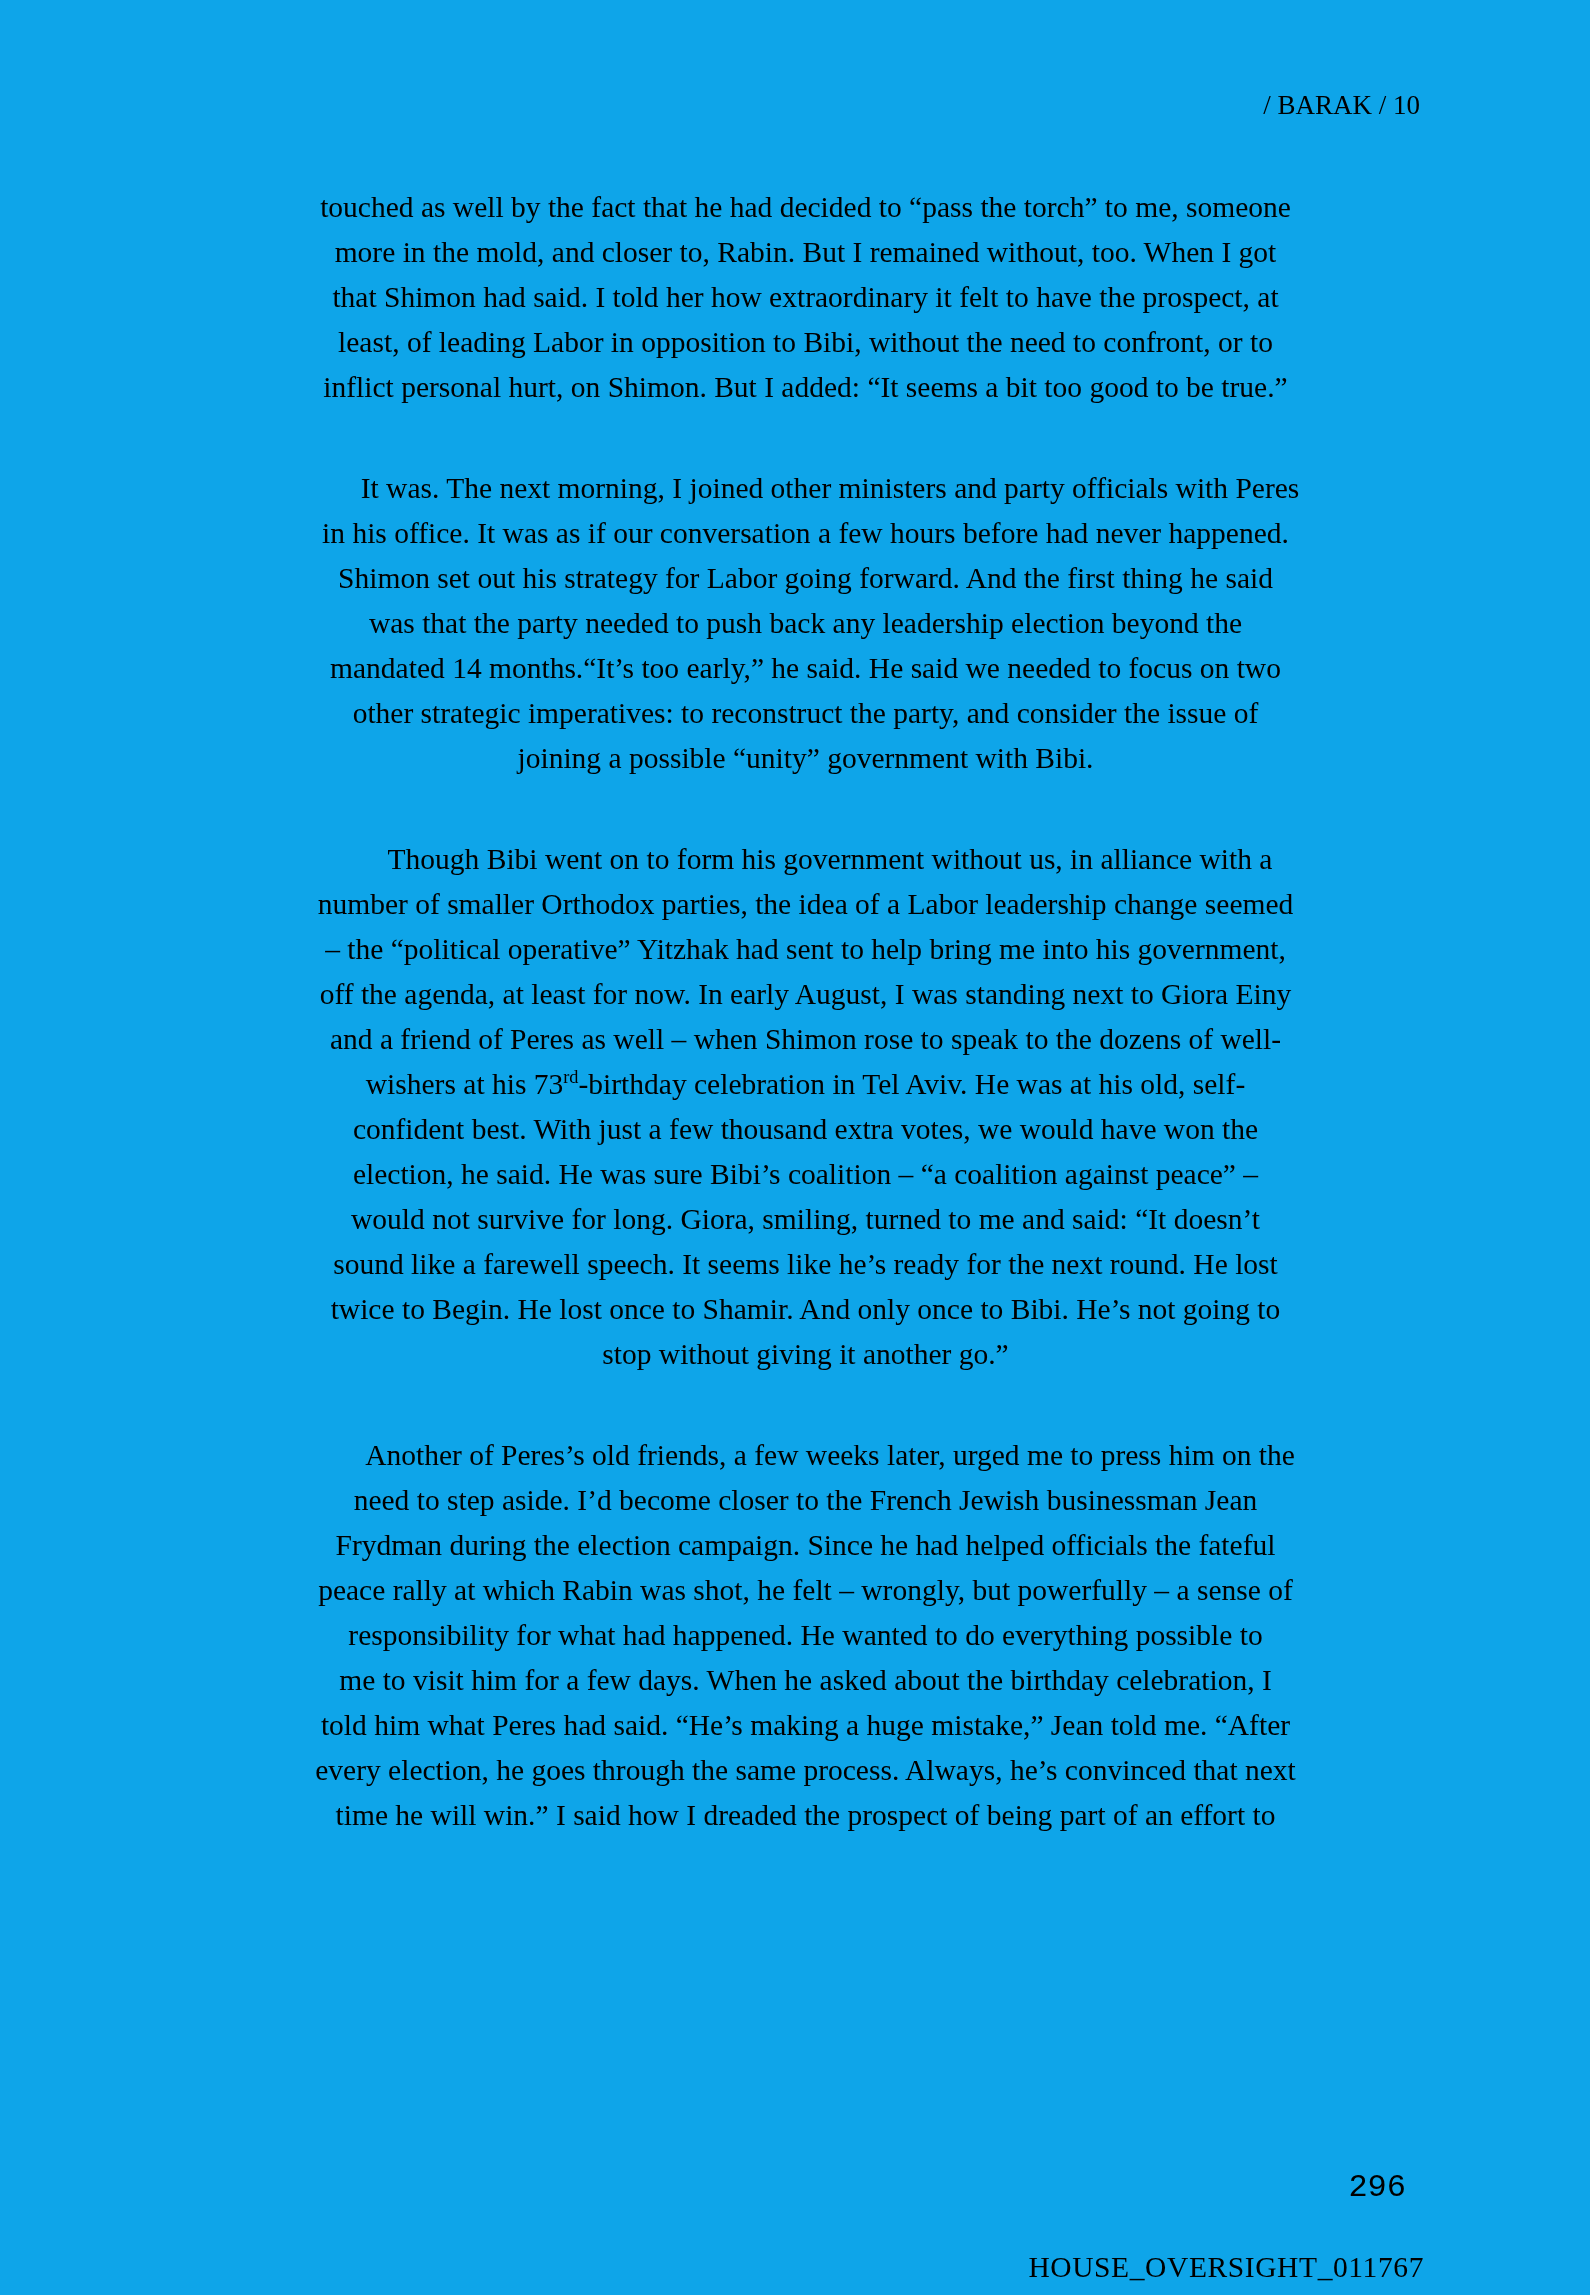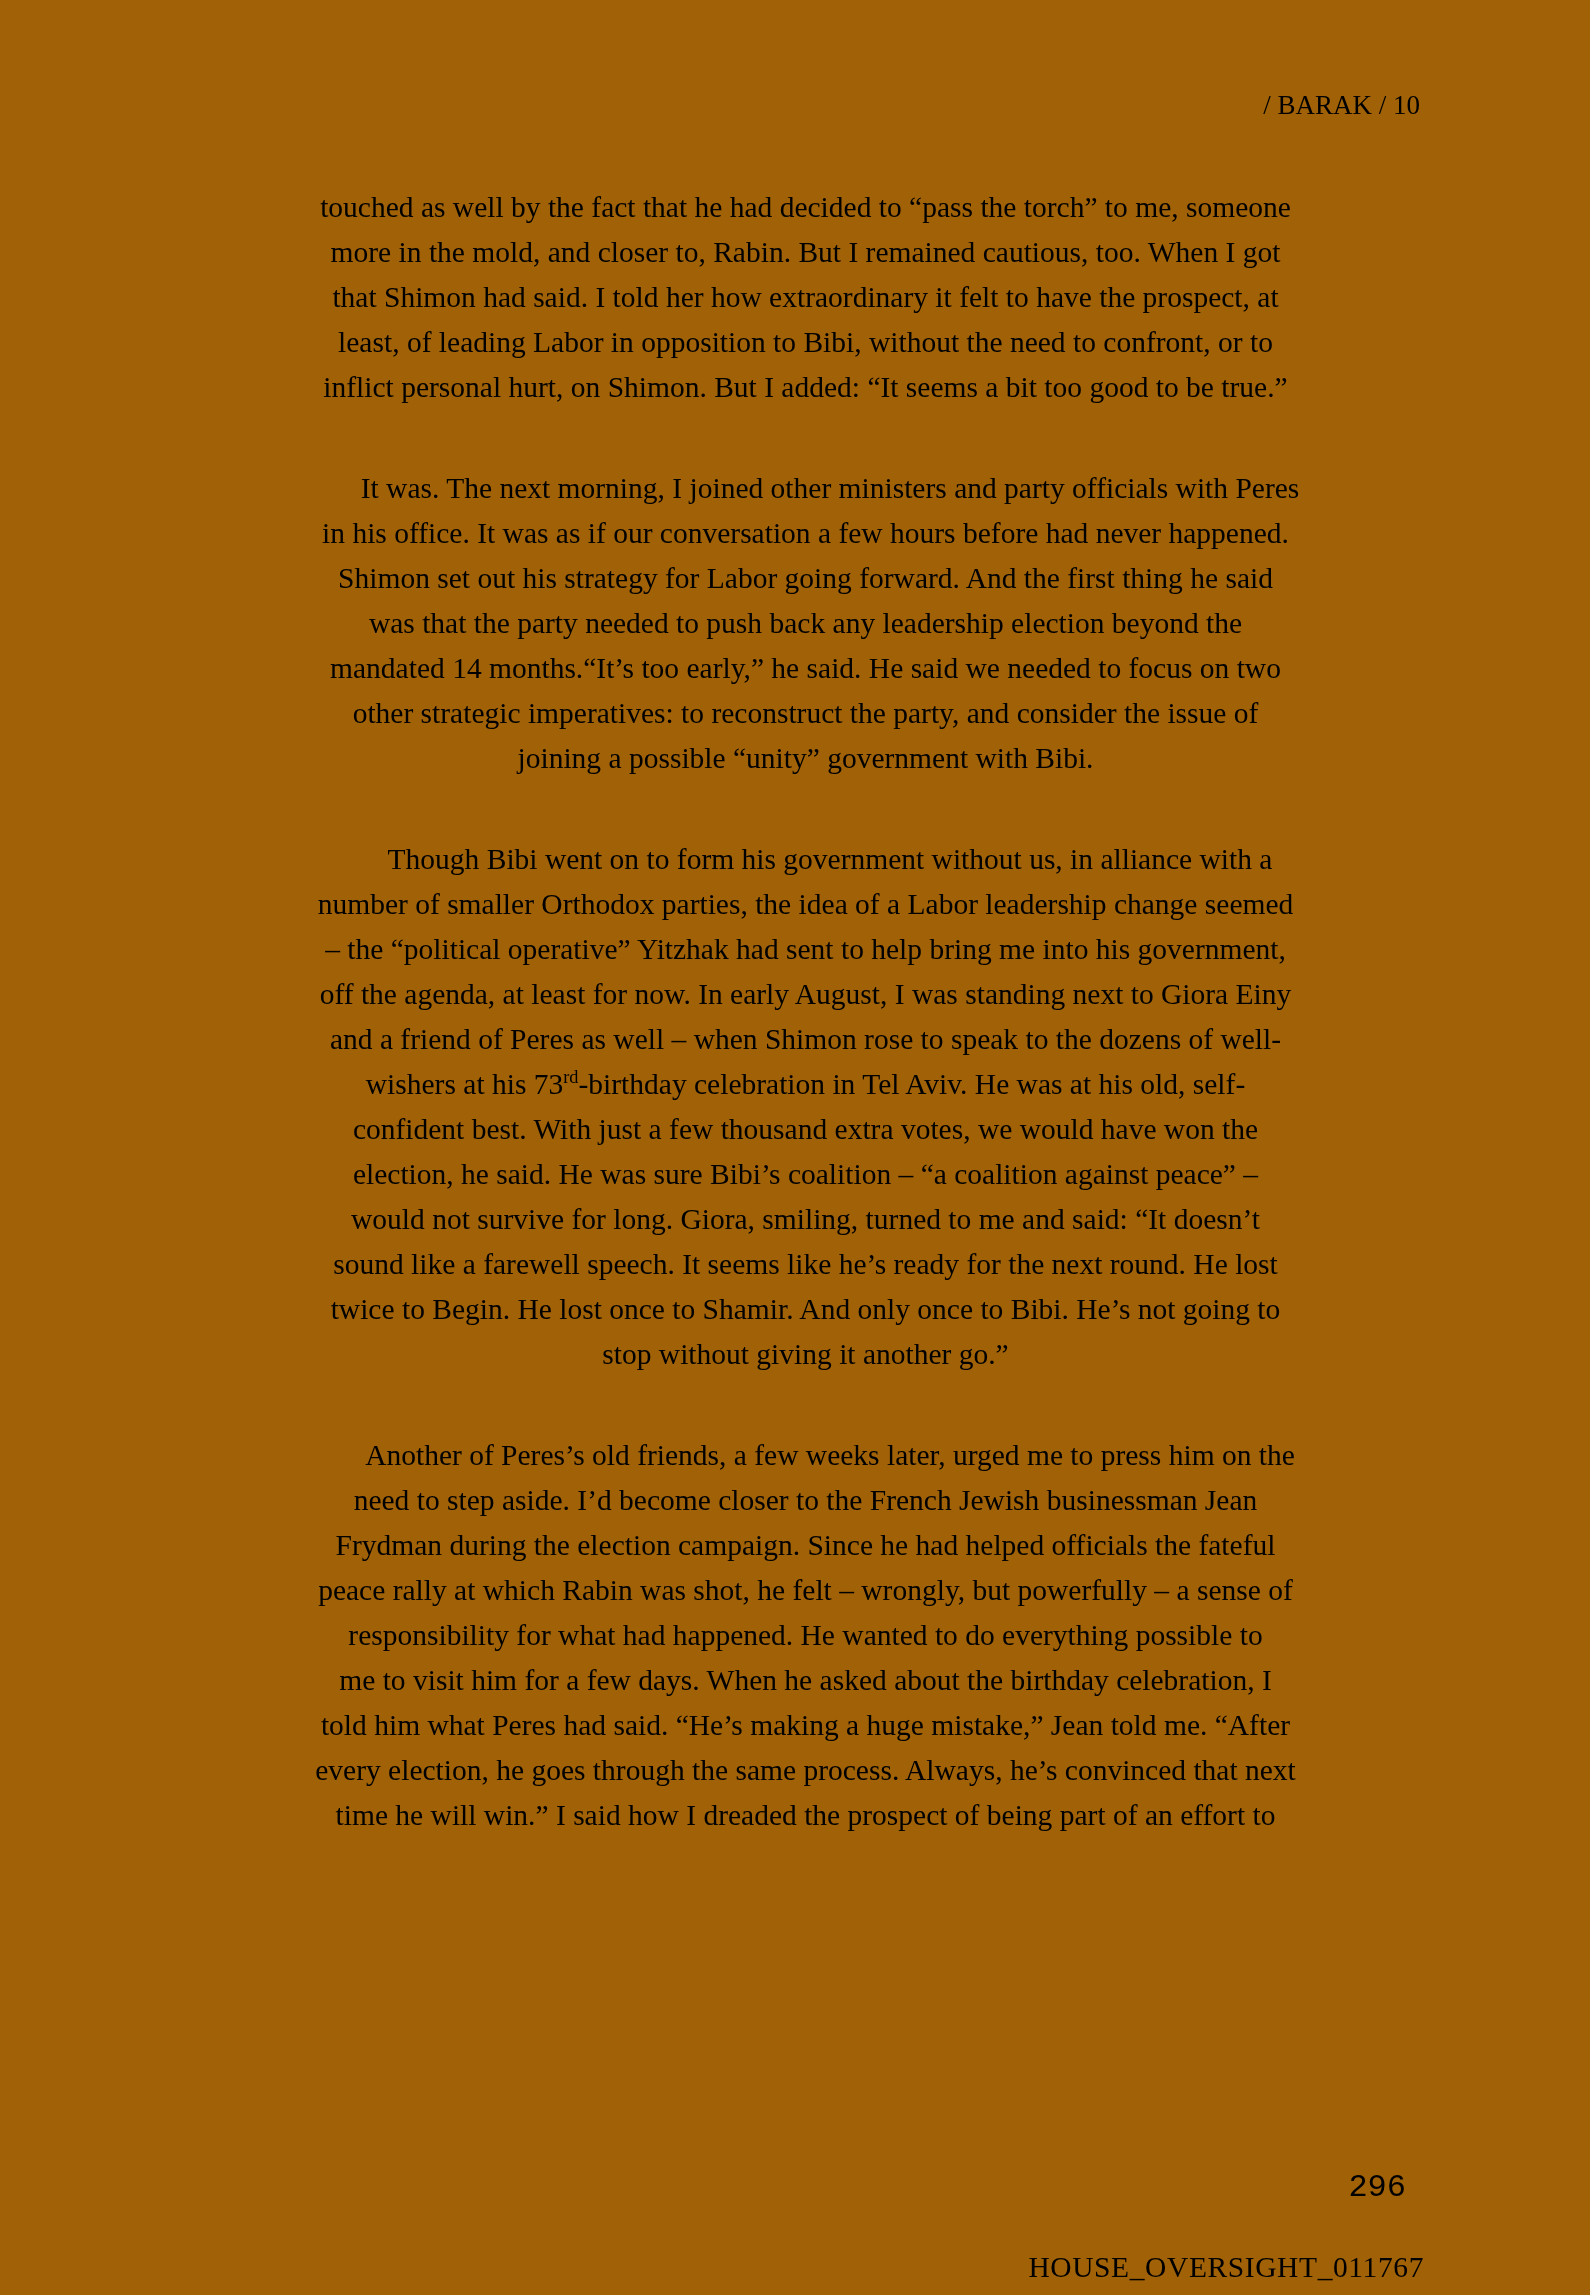--- a/index.html
+++ b/index.html
@@ -5,21 +5,21 @@
   html, body {
     margin: 0;
     padding: 0;
     background: #e8e8e8;
   }
   .page {
     position: relative;
     width: 1591px;
     height: 2295px;
     margin: 0 auto;
-    background: #a16207;
+    background: #0ea5e9;
     color: #000000;
     overflow: hidden;
   }
   .header {
     position: absolute;
     top: 90px;
     right: 171px;
     font-family: "Liberation Serif", serif;
     font-size: 27px;
     line-height: 31px;
@@ -71,21 +71,21 @@
 </style>
 </head>
 <body>
 
 <div class="page">
   <div class="header">/ BARAK / 10</div>
 
   <div class="body-text">
       <p class="para">
         <span class="line">touched as well by the fact that he had decided to “pass the torch” to me, someone</span>
-        <span class="line">more in the mold, and closer to, Rabin. But I remained cautious, too. When I got</span>
+        <span class="line">more in the mold, and closer to, Rabin. But I remained without, too. When I got</span>
         <span class="line">that Shimon had said. I told her how extraordinary it felt to have the prospect, at</span>
         <span class="line">least, of leading Labor in opposition to Bibi, without the need to confront, or to</span>
         <span class="line">inflict personal hurt, on Shimon. But I added: “It seems a bit too good to be true.”</span>
       </p>
       <p class="para indent">
         <span class="line">It was. The next morning, I joined other ministers and party officials with Peres</span>
         <span class="line">in his office. It was as if our conversation a few hours before had never happened.</span>
         <span class="line">Shimon set out his strategy for Labor going forward. And the first thing he said</span>
         <span class="line">was that the party needed to push back any leadership election beyond the</span>
         <span class="line">mandated 14 months.“It’s too early,” he said. He said we needed to focus on two</span>

